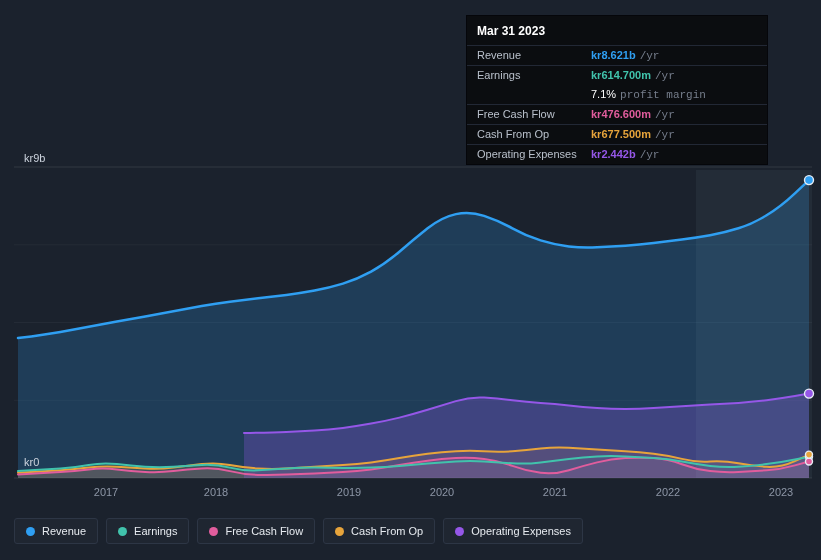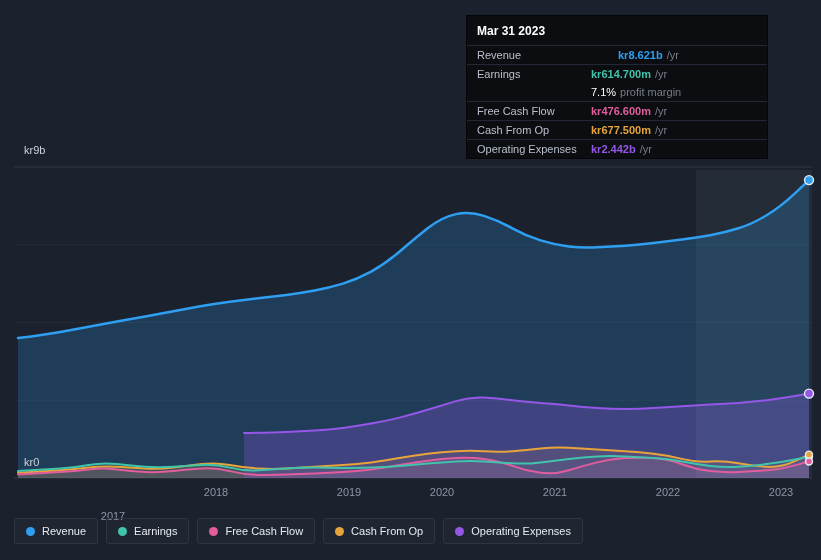--- a/index.html
+++ b/index.html
@@ -13,21 +13,21 @@
   
   .tooltip{
     position:absolute;left:466px;top:15px;width:302px;box-sizing:border-box;
     background:#0b0d10;border:1px solid #05060a;z-index:5;
   }
   .tooltip-title{padding:8px 10px 7px;font-size:12px;font-weight:bold;color:#ffffff;}
   .t-row{display:flex;align-items:baseline;padding:3px 10px;font-size:11px;border-top:1px solid #222835;}
   .t-row.no-sep{border-top:none;}
   .t-label{width:114px;flex:0 0 114px;color:#b9c0cb;}
   .t-value{font-weight:bold;}
-  .t-suffix{color:#767e8c;font-weight:normal;margin-left:4px;}
+  .t-suffix{color:#767e8c;font-weight:normal;margin-left:4px;font-family:Liberation Mono, monospace;}
   .t-white{color:#ffffff;font-weight:normal;}
   
   .legend{position:absolute;left:14px;top:518px;display:flex;gap:8px;}
   .legend-item{
     display:flex;align-items:center;gap:7px;padding:6px 11px;
     border:1px solid #2d3645;border-radius:3px;background:rgba(255,255,255,0.02);
     color:#e7ebf0;font-size:11px;cursor:pointer;white-space:nowrap;
   }
   .legend-dot{width:9px;height:9px;border-radius:50%;flex:0 0 9px;}
 </style>
@@ -53,37 +53,37 @@
       <path d="M18,474.5Q46.3,472.8 60.4,472.0Q74.5,471.1 88.7,469.4Q102.8,467.6 116.9,469.4Q131,471.1 145.2,472.0Q159.3,472.8 173.4,471.1Q187.5,469.4 201.7,468.5Q215.8,467.6 229.9,471.1Q244,474.5 258.1,474.9Q272.3,475.2 286.4,474.5Q300.5,473.9 314.6,473.4Q328.8,472.8 342.9,472.0Q357,471.1 371.1,469.4Q385.3,467.6 399.4,465.0Q413.5,462.4 427.6,460.7Q441.8,459 455.9,458.1Q470,457.3 484.1,459.0Q498.3,460.7 512.4,465.9Q526.5,471.1 540.6,472.8Q554.8,474.5 568.9,470.2Q583,465.9 597.1,462.4Q611.3,459 625.4,458.1Q639.5,457.3 653.6,458.1Q667.8,459 681.9,464.2Q696,469.4 710.1,471.1Q724.3,472.8 738.4,472.0Q752.5,471.1 766.6,470.3Q780.8,469.4 794.9,465.4L809,461.5" fill="none" stroke="#e15d9d" stroke-width="2" stroke-linejoin="round" stroke-linecap="round"></path>
       <path d="M18,471.1Q46.3,469.4 60.4,468.5Q74.5,467.6 88.7,465.0Q102.8,462.4 116.9,464.1Q131,465.9 145.2,466.8Q159.3,467.6 173.4,466.8Q187.5,465.9 201.7,465.0Q215.8,464.2 229.9,467.6Q244,471.1 258.1,470.3Q272.3,469.4 286.4,468.5Q300.5,467.6 314.6,467.6Q328.8,467.6 342.9,468.0Q357,468.3 371.1,467.6Q385.3,466.9 399.4,465.9Q413.5,464.9 427.6,463.6Q441.8,462.4 455.9,461.5Q470,460.7 484.1,461.5Q498.3,462.4 512.4,463.3Q526.5,464.2 540.6,462.4Q554.8,460.7 568.9,459.0Q583,457.3 597.1,456.4Q611.3,455.5 625.4,456.4Q639.5,457.3 653.6,458.1Q667.8,459 681.9,461.6Q696,464.2 710.1,465.9Q724.3,467.6 738.4,466.8Q752.5,465.9 766.6,464.1Q780.8,462.4 794.9,459.5L809,456.7" fill="none" stroke="#41c3ac" stroke-width="2" stroke-linejoin="round" stroke-linecap="round"></path>
       <path d="M18,338.1Q46.3,334.6 60.4,332.0Q74.5,329.4 88.7,326.8Q102.8,324.2 116.9,321.6Q131,319 145.2,316.4Q159.3,313.9 173.4,311.3Q187.5,308.7 201.7,306.1Q215.8,303.5 229.9,301.8Q244,300 258.1,298.3Q272.3,296.6 286.4,294.9Q300.5,293.1 314.6,290.5Q328.8,287.9 342.9,283.6Q357,279.3 371.1,271.6Q385.3,263.8 399.4,251.7Q413.5,239.6 427.6,228.3Q441.8,217.1 455.9,214.1Q470,211.2 484.1,215.9Q498.3,220.6 512.4,228.3Q526.5,236.1 540.6,240.4Q554.8,244.8 568.9,246.5Q583,248.2 597.1,247.3Q611.3,246.5 625.4,245.7Q639.5,244.8 653.6,243.1Q667.8,241.3 681.9,239.6Q696,237.8 710.1,235.3Q724.3,232.7 738.4,228.3Q752.5,224 766.6,215.3Q780.8,206.7 794.9,193.4L809,180.1" fill="none" stroke="#2f9ff2" stroke-width="2.5" stroke-linejoin="round" stroke-linecap="round"></path>
       <circle cx="809" cy="180.1" r="4.5" fill="#2f9ff2" stroke="#e6edf5" stroke-width="1.4"></circle>
       <circle cx="809" cy="456.7" r="3.5" fill="#41c3ac" stroke="#e6edf5" stroke-width="1.4"></circle>
       <circle cx="809" cy="461.5" r="3.5" fill="#e15d9d" stroke="#e6edf5" stroke-width="1.4"></circle>
       <circle cx="809" cy="454.6" r="3.5" fill="#e7a43b" stroke="#e6edf5" stroke-width="1.4"></circle>
       <circle cx="809" cy="393.6" r="4.5" fill="#9557e8" stroke="#e6edf5" stroke-width="1.4"></circle>
     </svg>
 
-  <span class="y-label" style="left:24px;top:144px;">kr9b</span>
+  <span class="y-label" style="left:24px;top:152px;">kr9b</span>
   <span class="y-label" style="left:24px;top:456px;">kr0</span>
 
-  <span class="x-tick" style="left:113px;margin-top:24px;">2017</span>
+  <span class="x-tick" style="left:106px;">2017</span>
   <span class="x-tick" style="left:216px;">2018</span>
   <span class="x-tick" style="left:329px;margin-left:20px;">2019</span>
   <span class="x-tick" style="left:442px;">2020</span>
   <span class="x-tick" style="left:555px;">2021</span>
   <span class="x-tick" style="left:668px;">2022</span>
   <span class="x-tick" style="left:781px;">2023</span>
 
   <div class="tooltip">
     <div class="tooltip-title">Mar 31 2023</div>
 
     <div class="t-row">
       <span class="t-label">Revenue</span>
-      <span class="t-value"><b style="color: rgb(47, 159, 242); margin-left: 27px;">kr8.621b</b><span class="t-suffix">/yr</span></span>
+      <span class="t-value"><b style="color: rgb(47, 159, 242);">kr8.621b</b><span class="t-suffix">/yr</span></span>
     </div>
 
     <div class="t-row">
       <span class="t-label">Earnings</span>
       <span class="t-value"><b style="color: rgb(65, 195, 172);">kr614.700m</b><span class="t-suffix">/yr</span></span>
     </div>
 
     <div class="t-row no-sep">
       <span class="t-label"></span>
       <span class="t-value"><span class="t-white">7.1%</span><span class="t-suffix">profit margin</span></span>

